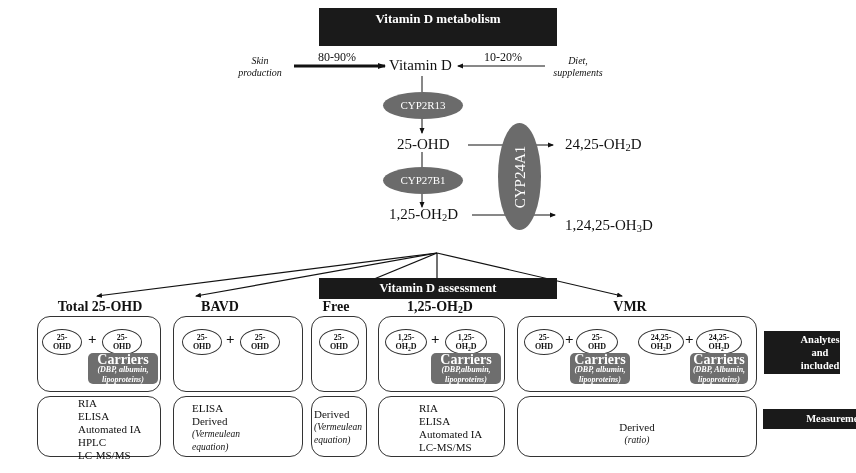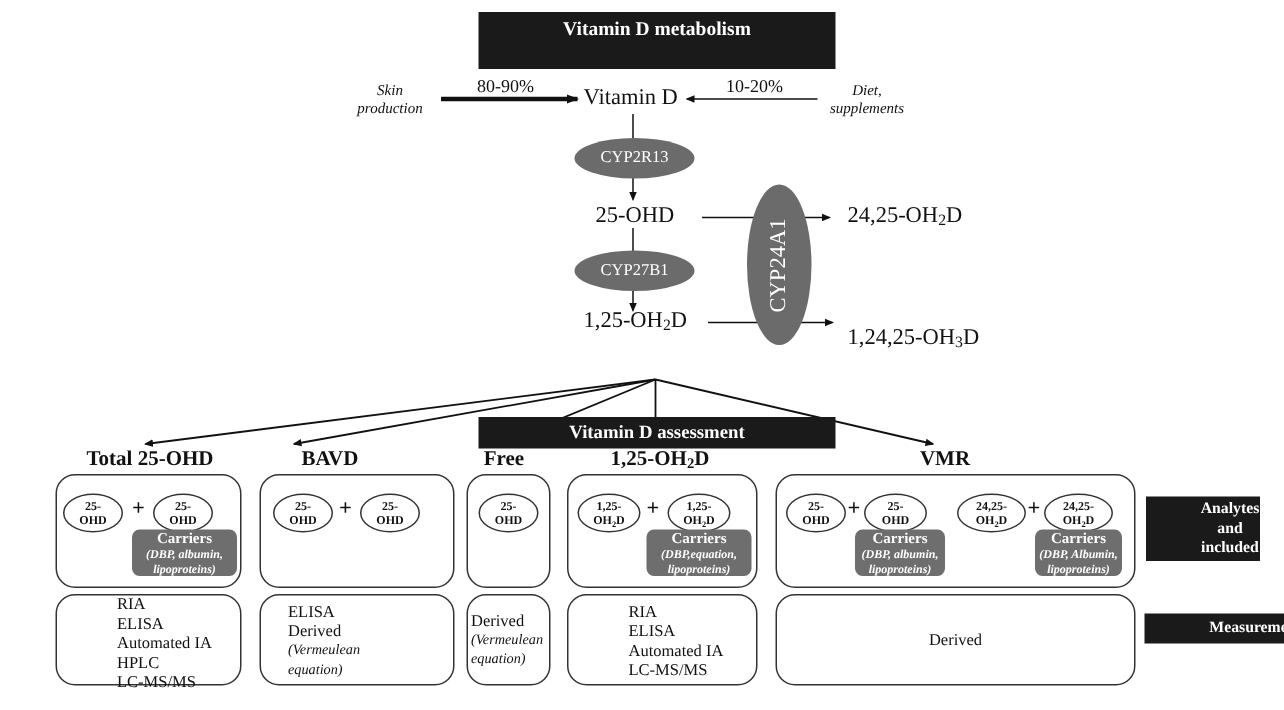--- a/index.html
+++ b/index.html
@@ -11,21 +11,21 @@
   .side-label{position:absolute;background:#1a1a1a;color:#fff;font-weight:bold;text-align:center;font-size:10.5px;line-height:13px;padding-left:36px;}
   .it{font-style:italic;font-size:10px;text-align:center;line-height:12px;}
   .pct{font-size:12px;}
   .node{font-size:15px;}
   .enz{position:absolute;background:#6b6b6b;color:#fff;border-radius:50%;text-align:center;font-size:11px;}
   .cat{position:absolute;font-weight:bold;font-size:14px;text-align:center;}
   .rbox{position:absolute;border:1.2px solid #333;border-radius:13px;box-sizing:border-box;}
   .oval{position:absolute;border:1.2px solid #333;border-radius:50%;background:#fff;font-size:8px;font-weight:bold;text-align:center;line-height:9px;box-sizing:border-box;padding-top:3px;}
   .plus{position:absolute;font-size:15px;font-weight:bold;}
   .carrier{position:absolute;background:#6e6e6e;color:#fff;border-radius:5px;text-align:center;font-size:8px;line-height:10px;padding-top:2px;box-sizing:border-box;}
-  .carrier .ct{font-weight:bold;font-size:10px;}
+  .carrier .ct{font-weight:bold;font-size:14px;}
   .carrier .cs{font-style:italic;font-weight:bold;}
   .meas{position:absolute;font-size:11px;line-height:13px;}
   .meas .itx{font-style:italic;font-size:9.5px;}
   sub{font-size:70%;vertical-align:-2px;line-height:0;}
   svg{position:absolute;left:0;top:0;}
 </style>
 </head>
 <body>
 
 <svg width="856" height="473">
@@ -135,21 +135,21 @@
     <div>1,25-</div>
       <div><span>OH</span><sub>2</sub><span>D</span></div>
   </div>
   <div class="plus" style="left:52px;top:14px;">+</div>
   <div class="oval" style="left:66px;top:12px;width:42px;height:26px;">
     <div>1,25-</div>
       <div><span>OH</span><sub>2</sub><span>D</span></div>
   </div>
   <div class="carrier" style="left:52px;top:36px;width:70px;height:31px;">
     <div class="ct">Carriers</div>
-    <div class="cs">(DBP,equation,</div>
+    <div class="cs">(DBP,albumin,</div>
     <div class="cs">lipoproteins)</div>
   </div>
 </div>
 
 <div class="rbox" style="left:517px;top:316px;width:240px;height:76px;">
   <div class="oval" style="left:6px;top:12px;width:40px;height:26px;">
     <div>25-</div>
       <div>OHD</div>
   </div>
   <div class="plus" style="left:47px;top:14px;">+</div>
@@ -210,20 +210,21 @@
     <div>RIA</div>
     <div>ELISA</div>
     <div>Automated IA</div>
     <div>LC-MS/MS</div>
   </div>
 </div>
 
 <div class="rbox" style="left:517px;top:396px;width:240px;height:61px;">
   <div class="meas" style="left:0;width:100%;top:24px;text-align:center;">
     <div>Derived</div>
+    <div class="itx">(ratio)</div>
   </div>
 </div>
 
 <div class="side-label" style="left:764px;top:331px;width:76px;height:43px;padding-top:2px;box-sizing:border-box;">
   <div>Analytes and</div>
   <div>included</div>
   <div>compounds</div>
 </div>
 <div class="side-label" style="left:763px;top:409px;width:76px;height:20px;line-height:20px;">Measurement</div>
 

